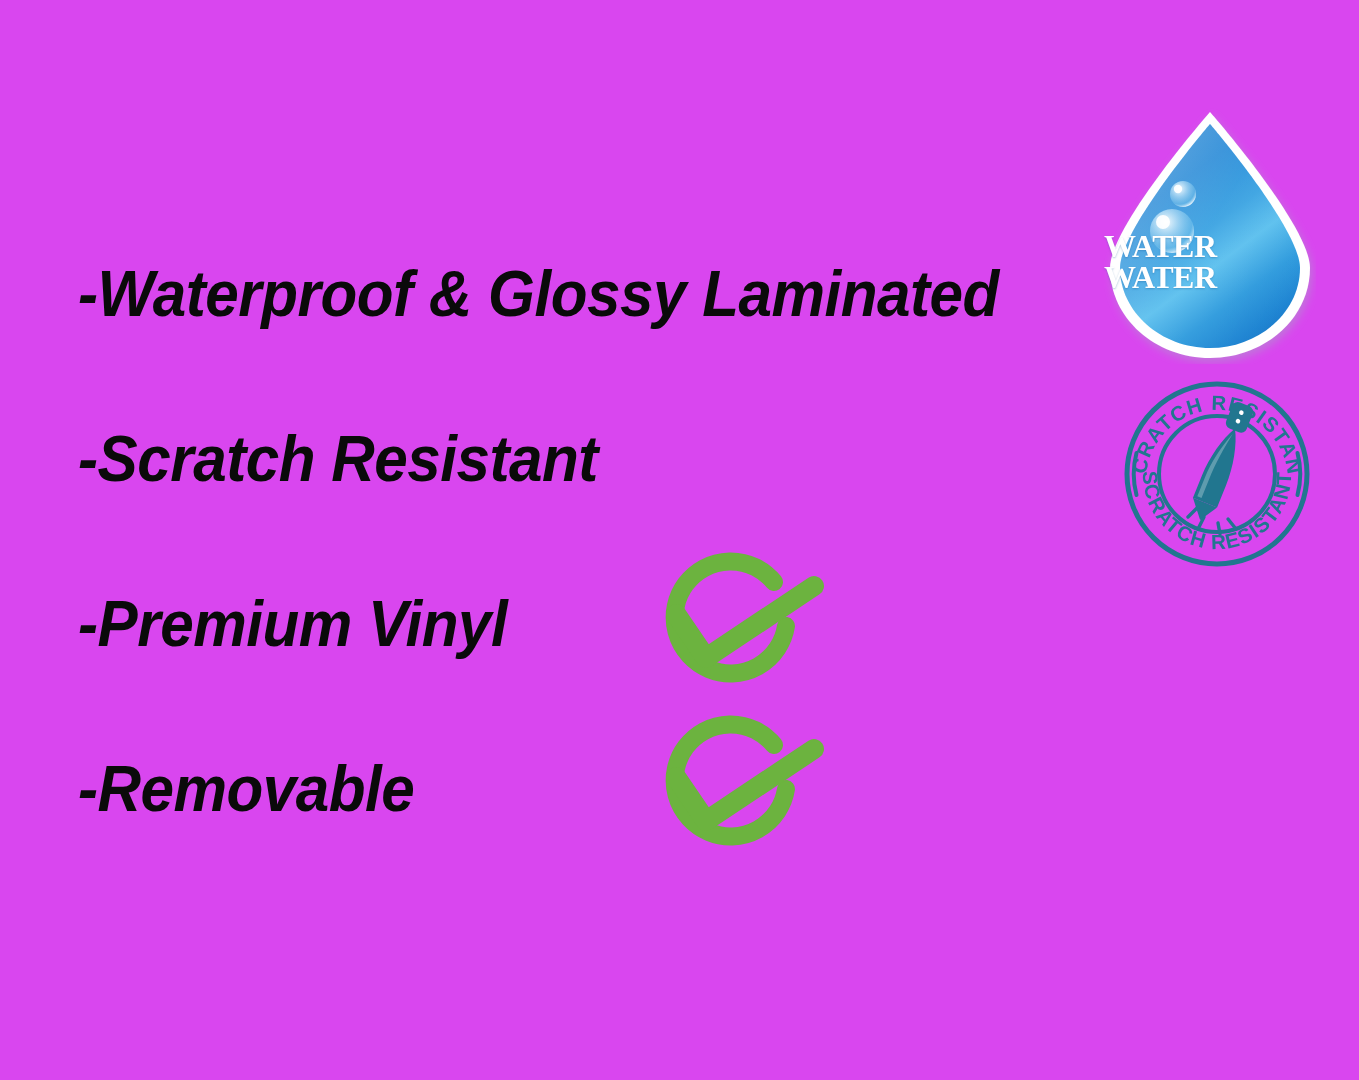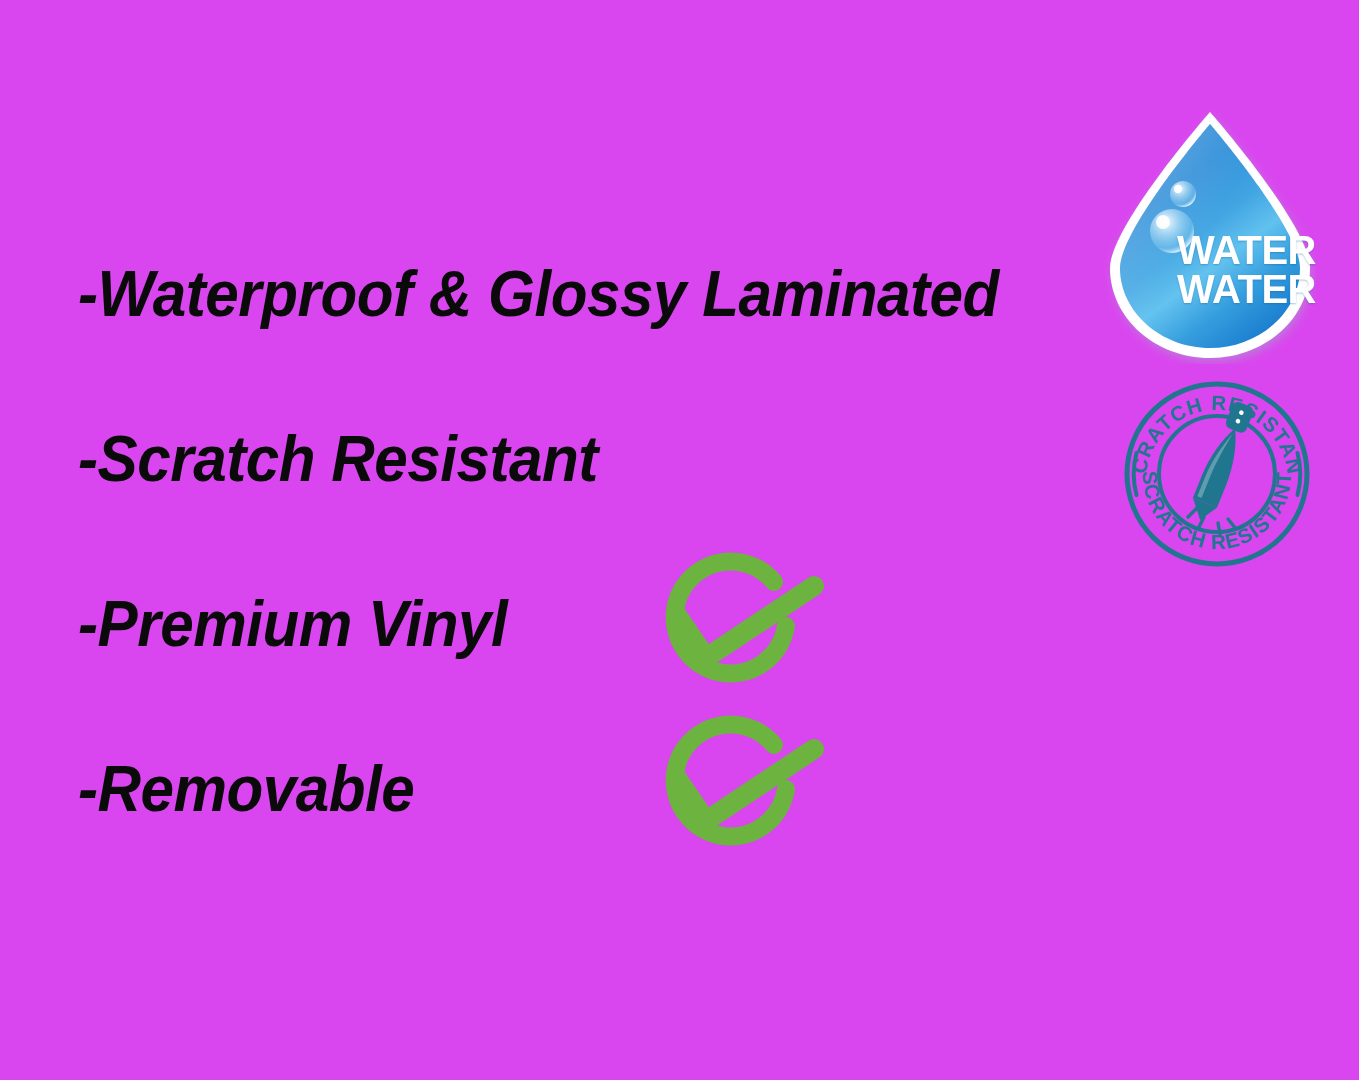--- a/index.html
+++ b/index.html
@@ -62,25 +62,25 @@
     top: 108px;
     width: 212px;
     height: 256px;
   }
   #waterproof-badge svg { display: block; width: 100%; height: 100%; }
   .wp-text {
     position: absolute;
     left: 0;
     top: 123px;
     width: 212px;
-    text-align: right;
+    text-align: left;
     color: #ffffff;
-    font-family: Liberation Sans, sans-serif;
+    font-family: Liberation Serif, serif;
     font-weight: bold;
-    font-size: 40px;
+    font-size: 32px;
     line-height: 0.98;
     letter-spacing: -0.5px;
     text-shadow: 0 1px 2px rgba(20,90,150,0.35);
     pointer-events: none;
   }
   .wp-text span { display: block; }
 
   
   #scratch-badge {
     position: absolute;

